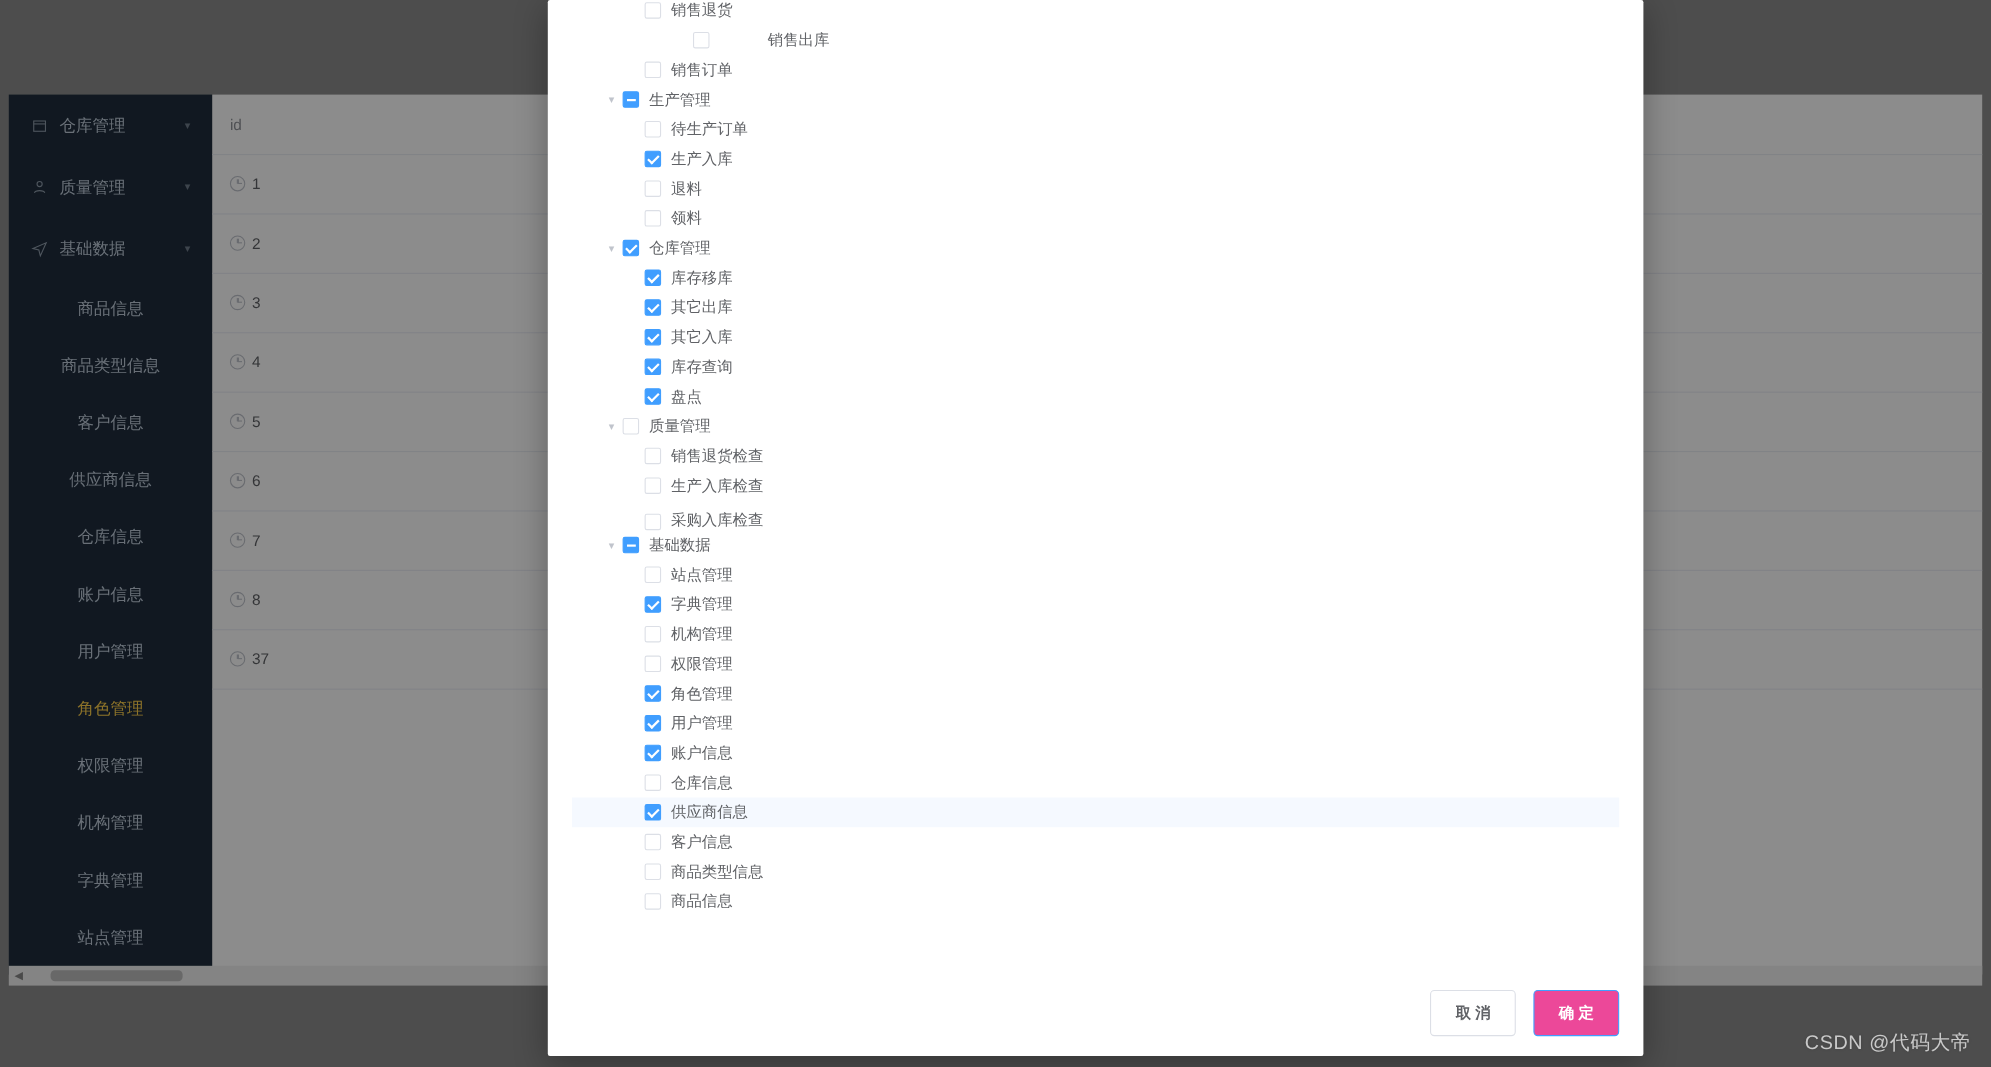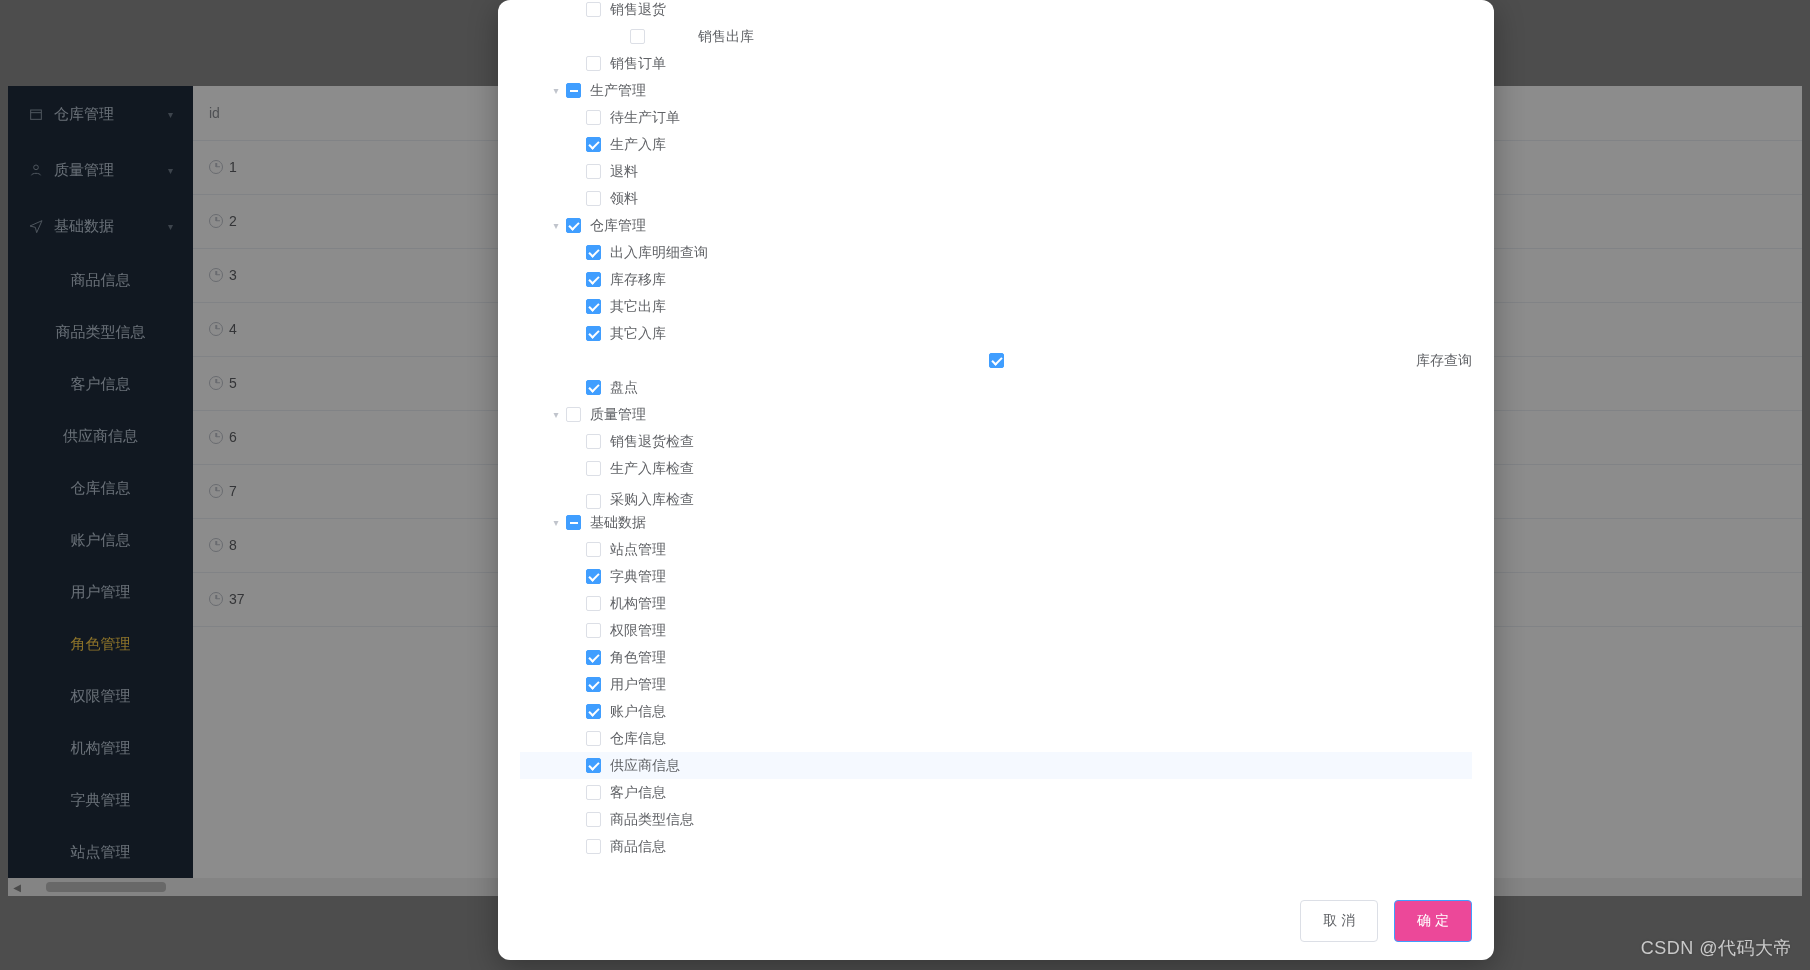--- a/index.html
+++ b/index.html
@@ -22,24 +22,24 @@
   .clk .ico{width:14px;height:14px;border:1.5px solid #c0c4cc;border-radius:50%;position:relative;}
   .clk .ico::after{content:"";position:absolute;left:50%;top:50%;width:1.5px;height:4px;background:#c0c4cc;transform-origin:bottom;transform:translate(-50%,-100%);}
   .clk .ico::before{content:"";position:absolute;left:50%;top:50%;width:4px;height:1.5px;background:#c0c4cc;transform:translate(0,-50%);}
   
   .hbar{position:absolute;left:8px;bottom:74px;width:1794px;height:18px;background:#f0f0f0;display:flex;align-items:center;}
   .hbar .thumb{height:10px;background:#bdbdbd;border-radius:4px;width:120px;margin-left:20px;}
   .hbar .arrow{width:18px;height:18px;display:flex;align-items:center;justify-content:center;color:#888;font-size:10px;}
   
   .dim{position:absolute;inset:0;background:rgba(0,0,0,.45);}
   
-  .modal{position:absolute;left:498px;top:0;width:996px;height:960px;background:#fff;box-shadow:0 8px 30px rgba(0,0,0,.3);display:flex;flex-direction:column;border-radius:12px;}
+  .modal{position:absolute;left:498px;top:0;width:996px;height:960px;background:#fff;box-shadow:0 8px 30px rgba(0,0,0,.3);display:flex;flex-direction:column;border-radius:2px;}
   .modal-body{flex:1;padding:0 22px 0 22px;overflow:hidden;}
   .modal-footer{padding:18px 22px;text-align:right;}
-  .btn{display:inline-block;padding:11px 22px;border-radius:4px;font-size:14px;cursor:pointer;margin-left:12px;}
+  .btn{display:inline-block;padding:11px 22px;border-radius:4px;font-size:14px;cursor:pointer;margin-left:12px;font-weight:bold;}
   .btn-default{background:#fff;border:1px solid #dcdfe6;color:#606266;}
   .btn-primary{background:#ec4899;border:1px solid #409eff;color:#fff;}
   
   .tree{font-size:14px;color:#606266;padding-top:2px;position:relative;top:-6px;}
   .node{display:flex;align-items:center;height:27px;cursor:pointer;}
   .node.highlight{background:#f5f9ff;}
   .expander{width:12px;text-align:center;font-size:10px;color:#c0c4cc;margin-right:4px;}
   .cb{width:15px;height:15px;border:1px solid #dcdfe6;border-radius:2px;margin-right:9px;display:inline-flex;align-items:center;justify-content:center;flex-shrink:0;}
   .cb.checked{background:#409eff;border-color:#409eff;}
   .cb.checked::after{content:"";width:4px;height:8px;border:solid #fff;border-width:0 2px 2px 0;transform:rotate(45deg);margin-top:-2px;}
@@ -199,38 +199,33 @@
             <span class="node-label">领料</span>
           </div>
           <div class="node" style="padding-left: 30px;">
             <span class="expander">▾</span>
             <span class="cb checked"></span>
             <span class="node-label">仓库管理</span>
           </div>
           <div class="node" style="padding-left: 50px;">
             <span class="expander"></span>
             <span class="cb checked"></span>
-            <span class="node-label">出入库明细查询</span>
-          </div>
-          <div class="node" style="padding-left: 50px;">
-            <span class="expander"></span>
-            <span class="cb checked"></span>
             <span class="node-label">库存移库</span>
           </div>
           <div class="node" style="padding-left: 50px; text-align: right;">
             <span class="expander"></span>
             <span class="cb checked"></span>
             <span class="node-label">其它出库</span>
           </div>
           <div class="node" style="padding-left: 50px;">
             <span class="expander"></span>
             <span class="cb checked"></span>
             <span class="node-label">其它入库</span>
           </div>
-          <div class="node" style="padding-left: 50px; justify-content: space-between;">
+          <div class="node" style="padding-left: 50px;">
             <span class="expander"></span>
             <span class="cb checked"></span>
             <span class="node-label">库存查询</span>
           </div>
           <div class="node" style="padding-left: 50px;">
             <span class="expander"></span>
             <span class="cb checked"></span>
             <span class="node-label">盘点</span>
           </div>
           <div class="node" style="padding-left: 30px;">

